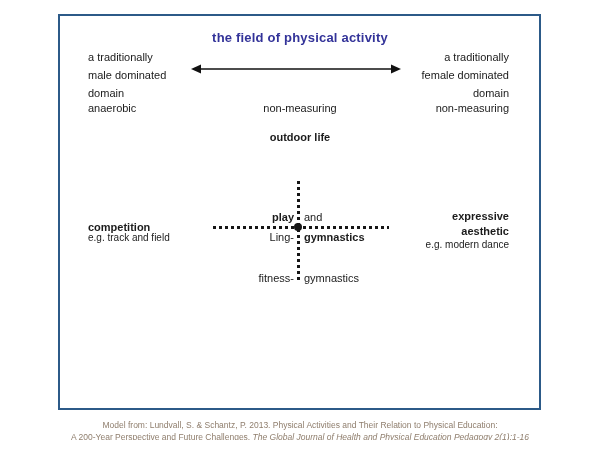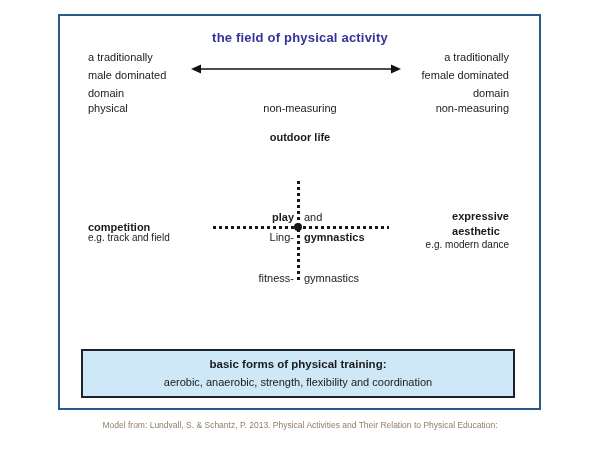--- a/index.html
+++ b/index.html
@@ -44,21 +44,21 @@
   #center-dot{left:294px;top:223px;width:8px;height:8px;border-radius:50%;background:#161616;}
 
   .c-left{position:absolute;right:306px;text-align:right;font-size:11px;line-height:13px;}
   .c-right{position:absolute;left:304px;font-size:11px;line-height:13px;}
   .row-play{top:211px;}
   .row-ling{top:231px;}
   .row-fitness{top:234px;margin-top:38px;}
 
   #competition-label{left:88px;top:218px;font-weight:bold;}
   #competition-example{left:88px;top:232px;}
-  #expressive-label{right:91px;top:209px;text-align:left;font-weight:bold;line-height:15px;}
+  #expressive-label{right:91px;top:209px;text-align:right;font-weight:bold;line-height:15px;}
   #expressive-example{right:91px;top:239px;text-align:right;padding-left:15px;}
 
   #everyday-label{top:295px;font-weight:bold;}
   #everyday-example{top:310px;}
 
   #training-box{
     left:81px;top:349px;width:434px;height:49px;box-sizing:border-box;
     background:#cfe8f7;border:2px solid #21212b;text-align:center;
   }
   #training-box-title{margin-top:7px;font-size:11.5px;font-weight:bold;}
@@ -84,21 +84,21 @@
   <div id="female-label" class="abs body-text preline">a traditionally
 female dominated
 domain</div>
 
   <svg id="gender-arrow" class="abs" width="212" height="16" viewBox="0 0 212 16">
     <line x1="9" y1="8" x2="203" y2="8" stroke="#111111" stroke-width="1.4"></line>
     <polygon points="1,8 11,3.5 11,12.5" fill="#111111"></polygon>
     <polygon points="211,8 201,3.5 201,12.5" fill="#111111"></polygon>
   </svg>
 
-  <div id="measuring-left" class="abs body-text">physical</div>
+  <div id="measuring-left" class="abs body-text">anaerobic</div>
   <div id="nonmeasuring-center" class="abs body-text centered">non-measuring</div>
   <div id="nonmeasuring-right" class="abs body-text">non-measuring</div>
 
   <div id="outdoor-label" class="abs body-text centered">outdoor life</div>
 
   <div class="abs dotted-v"></div>
   <div class="abs dotted-h"></div>
   <div id="center-dot" class="abs"></div>
 
   <span class="c-left bold row-play">play</span>
@@ -111,20 +111,17 @@
   <span class="c-right row-fitness">gymnastics</span>
 
   <div id="competition-label" class="abs body-text">competition</div>
   <div id="competition-example" class="abs small">e.g. track and field</div>
 
   <div id="expressive-label" class="abs body-text preline">expressive
 aesthetic</div>
   <div id="expressive-example" class="abs small">e.g. modern dance</div>
 
 
-  <div id="training-box" class="abs">
-    <div id="training-box-title">basic forms of physical training:</div>
-    <div id="training-box-items">aerobic, anaerobic, strength, flexibility and coordination</div>
-  </div>
 
   <div id="citation-line1" class="abs citation centered">Model from: Lundvall, S. &amp; Schantz, P. 2013. Physical Activities and Their Relation to Physical Education:</div>
+  <div id="citation-line2" class="abs citation centered"><span>A 200-Year Perspective and Future Challenges. </span><span class="italic">The Global Journal of Health and Physical Education Pedagogy 2(1):1-16</span></div>
 
 </div>
 
 </body></html>

